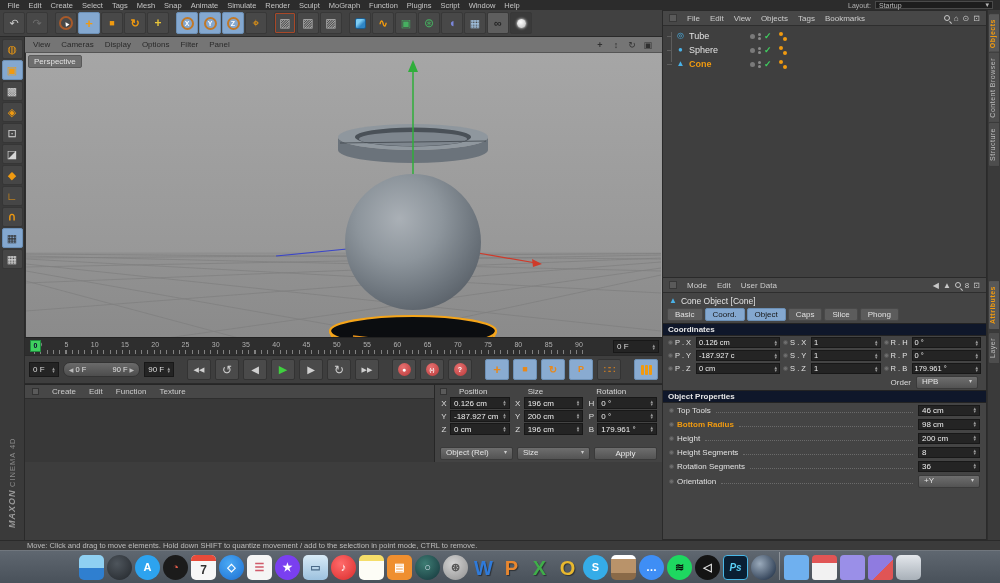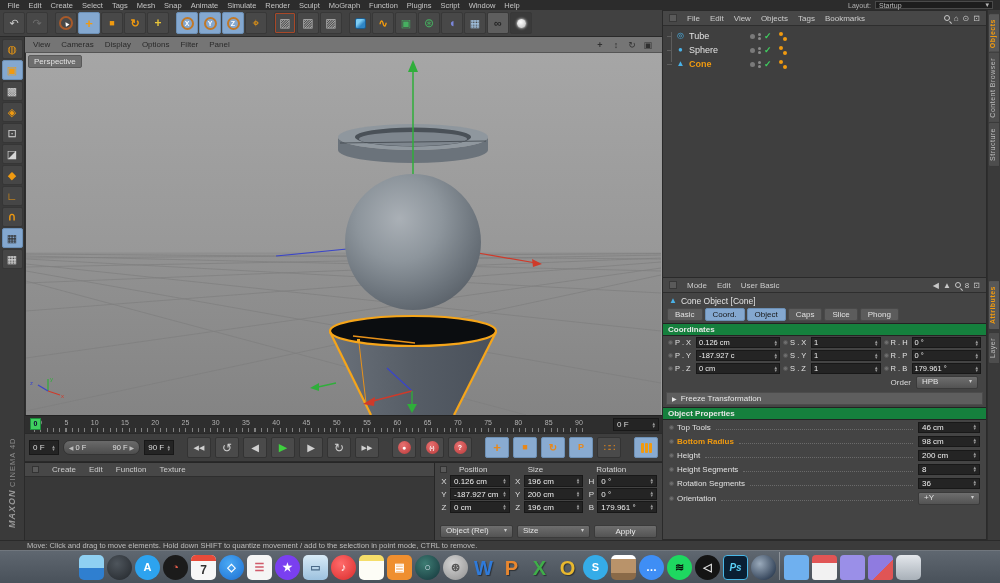--- a/index.html
+++ b/index.html
@@ -37,21 +37,21 @@
 .ltbtn.o .glyph{color:#f09a10}.ltbtn.w .glyph{color:#d6d6d6}.ltbtn.d .glyph{color:#333}
 .ltbtn.mag .glyph{transform:rotate(180deg);font-weight:bold}
 .brand{margin-top:auto;margin-bottom:12px;writing-mode:vertical-rl;transform:rotate(180deg);display:flex;align-items:center;gap:2px;color:#9a9a9a;line-height:1}
 .brand .bx{font-size:9px;font-weight:bold;font-style:italic;letter-spacing:1px}
 .brand .bc{font-size:7.5px;color:#8a8a8a;letter-spacing:1px}
 
 .center{position:absolute;top:37px;left:25px;width:637px;height:503px}
 .vp-menu{height:16px;background:#757575;display:flex;align-items:center;font-size:8px;color:#2a2a2a;padding:0 8px;gap:11px;border-bottom:1px solid #555}
 .vp-nav{margin-left:auto;display:flex;gap:4px;align-items:center}
 .vp-nav .nbtn{font-size:9px;color:#303030;width:12px;text-align:center}
-.vp-scene{position:relative;height:362px;background:#9c9c9c;border-left:1px solid #2f2f2f;overflow:hidden}
+.vp-scene{position:relative;height:284px;background:#9c9c9c;border-left:1px solid #2f2f2f;overflow:hidden}
 .persp{position:absolute;top:2px;left:2px;background:#6e6e6e;color:#e2e2e2;font-size:8px;padding:1px 5px;border:1px solid #595959;border-radius:2px;z-index:2}
 
 .timeline{height:18px;background:#2e2e2e;display:flex;align-items:center;padding:0 3px;border-top:1px solid #222}
 .ruler{position:relative;flex:1;height:14px;margin-right:4px}
 .ruler .minor{position:absolute;left:6px;right:26px;bottom:0;height:4px;background:repeating-linear-gradient(90deg,#808080 0,#808080 1px,transparent 1px,transparent 6.3px)}
 .ticks{display:flex;justify-content:space-between;padding:0 26px 0 10px;font-size:7px;color:#b0b0b0;line-height:9px}
 .playhead{position:absolute;left:2px;top:0;width:11px;height:12px;background:#3fcf5f;border:1px solid #1f8f3f;color:#103;font-size:7px;display:flex;align-items:center;justify-content:center;font-weight:bold}
 .ffield{width:46px;height:13px;background:#242424;border:1px solid #181818;font-size:8px;color:#ddd;display:flex;align-items:center;padding:0 3px;gap:2px}
 .spin{margin-left:auto;display:flex;flex-direction:column;align-items:center;line-height:3px}
 .spin::before{content:"▴";font-size:5px;color:#999}
@@ -111,21 +111,21 @@
 .tagd{display:flex;flex-direction:column;gap:1px;margin-left:4px}
 .tagd i{width:4px;height:4px;border-radius:50%;background:#f09a10}
 .tagd i+i{margin-left:4px}
 
 .am{flex:1;background:#444;border:1px solid #2a2a2a;border-top:none;display:flex;flex-direction:column;overflow:hidden}
 .am-title{height:15px;display:flex;align-items:center;gap:4px;font-size:8.5px;color:#e4e4e4;padding:0 6px}
 .am-title .oicon{color:#4ab2e8;font-size:8px}
 .am-tabs{display:flex;gap:2px;padding:0 4px 2px 4px}
 .atab{background:#5c5c5c;border:1px solid #494949;border-radius:2px;font-size:8px;color:#e0e0e0;padding:1px 7px}
 .atab.active{background:#84a8d0;border-color:#6b8fb5;color:#161616}
-.sechead{height:13px;background:#15803d;border-top:1px solid #232323;border-bottom:1px solid #232323;display:flex;align-items:center;font-size:8px;font-weight:bold;color:#e6e6e6;padding:0 5px}
+.sechead{height:13px;background:#0f172a;border-top:1px solid #232323;border-bottom:1px solid #232323;display:flex;align-items:center;font-size:8px;font-weight:bold;color:#e6e6e6;padding:0 5px}
 .crow{display:flex;align-items:center;gap:3px;padding:1px 5px}
 .cgrp{display:flex;align-items:center;gap:2px;flex:1}
 .adot{width:5px;height:5px;border-radius:50%;background:#6e6e6e;border:1px solid #565656;flex:none}
 .albl{font-size:7.5px;color:#e0e0e0;width:19px;white-space:nowrap}
 .ainp{flex:1;background:#242424;border:1px solid #181818;height:11px;display:flex;align-items:center;padding:0 2px;font-size:7.5px;color:#eee;gap:1px;min-width:0;white-space:nowrap;overflow:hidden}
 .orderrow{display:flex;justify-content:flex-end;align-items:center;gap:5px;padding:1px 8px;font-size:8px;color:#ddd}
 .orderdd{width:62px}
 .freeze{height:13px;background:#5e5e5e;border:1px solid #4c4c4c;margin:2px 3px;display:flex;align-items:center;gap:4px;font-size:8px;color:#e8e8e8;padding:0 5px}
 .frz-car{font-size:6px}
 .oprow{display:flex;align-items:center;gap:3px;padding:1.5px 6px}
@@ -724,21 +724,21 @@
         </div>
       </div>
 
       <div class="am">
         <div class="pmenu">
           <span class="panelsq"></span>
           <div style="display:flex;gap:10px">
 
           <span>Mode</span>
               <span>Edit</span>
-              <span>User Basic</span>
+              <span>User Data</span>
             </div>
           <div class="ricons">
             <span>◀</span>
             <span>▲</span>
             <span class="magico"></span>
             <span>8</span>
             <span>⊡</span>
           </div>
         </div>
         <div class="am-title">
@@ -835,24 +835,20 @@
                 </span>
             </span>
           </div>
           </div>
         <div class="orderrow">
           <span>Order</span>
           <div class="dd orderdd">
               <span>HPB</span>
               <span class="car">▾</span>
             </div>
-        </div>
-        <div class="freeze">
-          <span class="frz-car">▶</span>
-          <span>Freeze Transformation</span>
         </div>
         <div class="sechead">Object Properties</div>
         <div>
 
         <div class="oprow">
             <span class="adot"></span>
             <span class="oplbl">Top Tools</span>
             <span class="leader"></span>
             <span class="opinp">
                 <span>46 cm</span>

